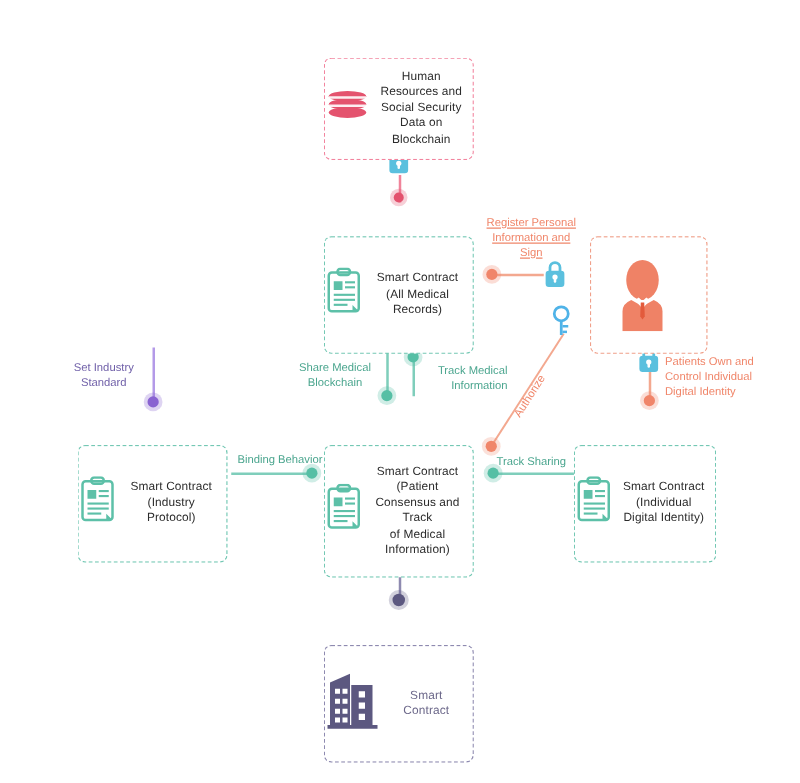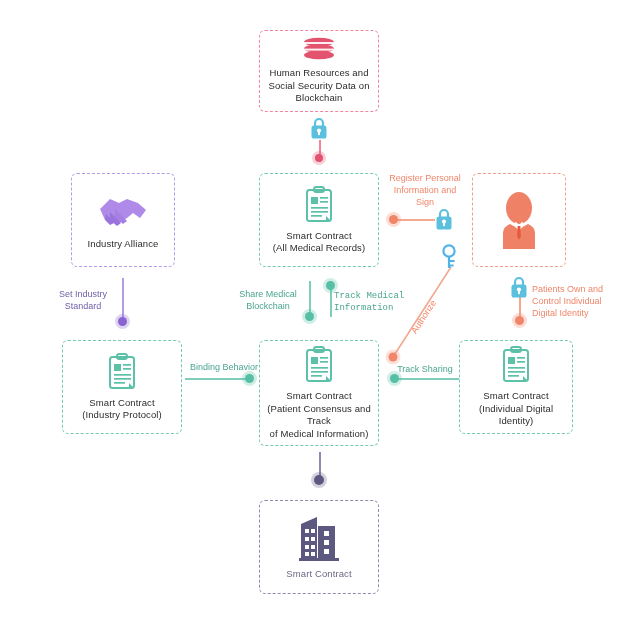--- a/index.html
+++ b/index.html
@@ -11,26 +11,27 @@
     overflow: hidden;
   }
   #canvas {
     position: relative;
     width: 640px; height: 626px;
     background: #ffffff;
   }
   .node {
     position: absolute;
     display: flex;
-    flex-direction: column;
+    flex-direction: row;
     align-items: center;
     justify-content: center;
     border-radius: 6px;
     text-align: center;
     background: #ffffff;
+    margin-top: 16px;
   }
   .node .icon { display: block; line-height: 0; margin-bottom: 6px; }
   .node .label {
     font-size: 9.5px;
     line-height: 12.5px;
     letter-spacing: 0.1px;
     padding: 0 5px;
     white-space: pre-line;
   }
   
@@ -144,28 +145,28 @@
       <rect x="10" y="21.5" width="3.6" height="2" fill="#4fb3e8"></rect>
     </svg>
   </div>
 
   <div class="conn-label t-purple" style="left:50px; top:288px; width:66px; text-align:center;">Set Industry
 Standard</div>
 
   <div class="conn-label t-green" style="left:232px; top:288px; width:72px; text-align:center;">Share Medical
 Blockchain</div>
 
-  <div class="conn-label t-green" style="left:334px; top:290px; width:72px; text-align:left;font-family:Liberation Mono, monospace;">Track Medical
+  <div class="conn-label t-green" style="left:334px; top:290px; width:72px; text-align:right;">Track Medical
 Information</div>
 
   <div class="conn-label t-green" style="left:180px; top:361px; width:78px; text-align:right;">Binding Behavior</div>
 
   <div class="conn-label t-green" style="left:390px; top:363px; width:70px; text-align:center;">Track Sharing</div>
 
-  <div class="conn-label t-salmon" style="left:384px; top:172px; width:82px; text-align:center;">Register Personal
+  <div class="conn-label t-salmon" style="left:384px; top:172px; width:82px; text-align:center;text-decoration:underline;">Register Personal
 Information and
 Sign</div>
 
   <div class="conn-label t-salmon" style="left:532px; top:283px; width:84px; text-align:left;">Patients Own and
 Control Individual
 Digital Identity</div>
 
   <div class="rot-label t-salmon" style="left:409px; top:330px; transform: rotate(-57deg);">Authorize</div>
 
   <div class="node b-pink" style="left:259px; top:30px; width:120px; height:82px;">
@@ -176,31 +177,20 @@
         <ellipse cx="18" cy="18" rx="15" ry="4.3" fill="#e4536e"></ellipse>
         <rect x="3" y="5" width="30" height="2" fill="#ffffff" opacity="0.9"></rect>
         <rect x="3" y="11.6" width="30" height="2" fill="#ffffff" opacity="0.9"></rect>
       </svg>
     </span>
     <span class="label t-dark">Human Resources and
 Social Security Data on
 Blockchain</span>
   </div>
 
-  <div class="node b-purple" style="left:71px; top:173px; width:104px; height:94px;">
-    <span class="icon">
-      <svg width="52" height="42" viewBox="0 0 52 42">
-        <path d="M3 19 L13 9 L22 13 L30 9 L41 13 L49 20 L43 28 L36 23 L30 28 L22 33 L14 29 L8 30 Z" fill="#b08ae8"></path>
-        <path d="M13 22 L19 28 L24 33 L20 36 L13 30 Z" fill="#9a74dc"></path>
-        <path d="M18 19 L25 26 L30 31 L26 34 L18 27 Z" fill="#a57fe2"></path>
-        <path d="M9 24 L14 29 L17 33 L13 35 L8 30 Z" fill="#9a74dc"></path>
-      </svg>
-    </span>
-    <span class="label t-dark">Industry Alliance</span>
-  </div>
 
   <div class="node b-green" style="left:259px; top:173px; width:120px; height:94px;">
     <span class="icon">
       <svg width="30" height="38" viewBox="0 0 30 38">
         <rect x="3" y="4" width="24" height="31" rx="2.5" fill="none" stroke="#5dc0a8" stroke-width="2"></rect>
         <rect x="10" y="1" width="10" height="5" rx="2.3" fill="none" stroke="#5dc0a8" stroke-width="2"></rect>
         <rect x="7" y="11" width="7" height="7" fill="#5dc0a8"></rect>
         <rect x="16" y="11" width="8" height="1.7" fill="#5dc0a8"></rect>
         <rect x="16" y="15" width="8" height="1.7" fill="#5dc0a8"></rect>
         <rect x="7" y="21" width="17" height="1.7" fill="#5dc0a8"></rect>

